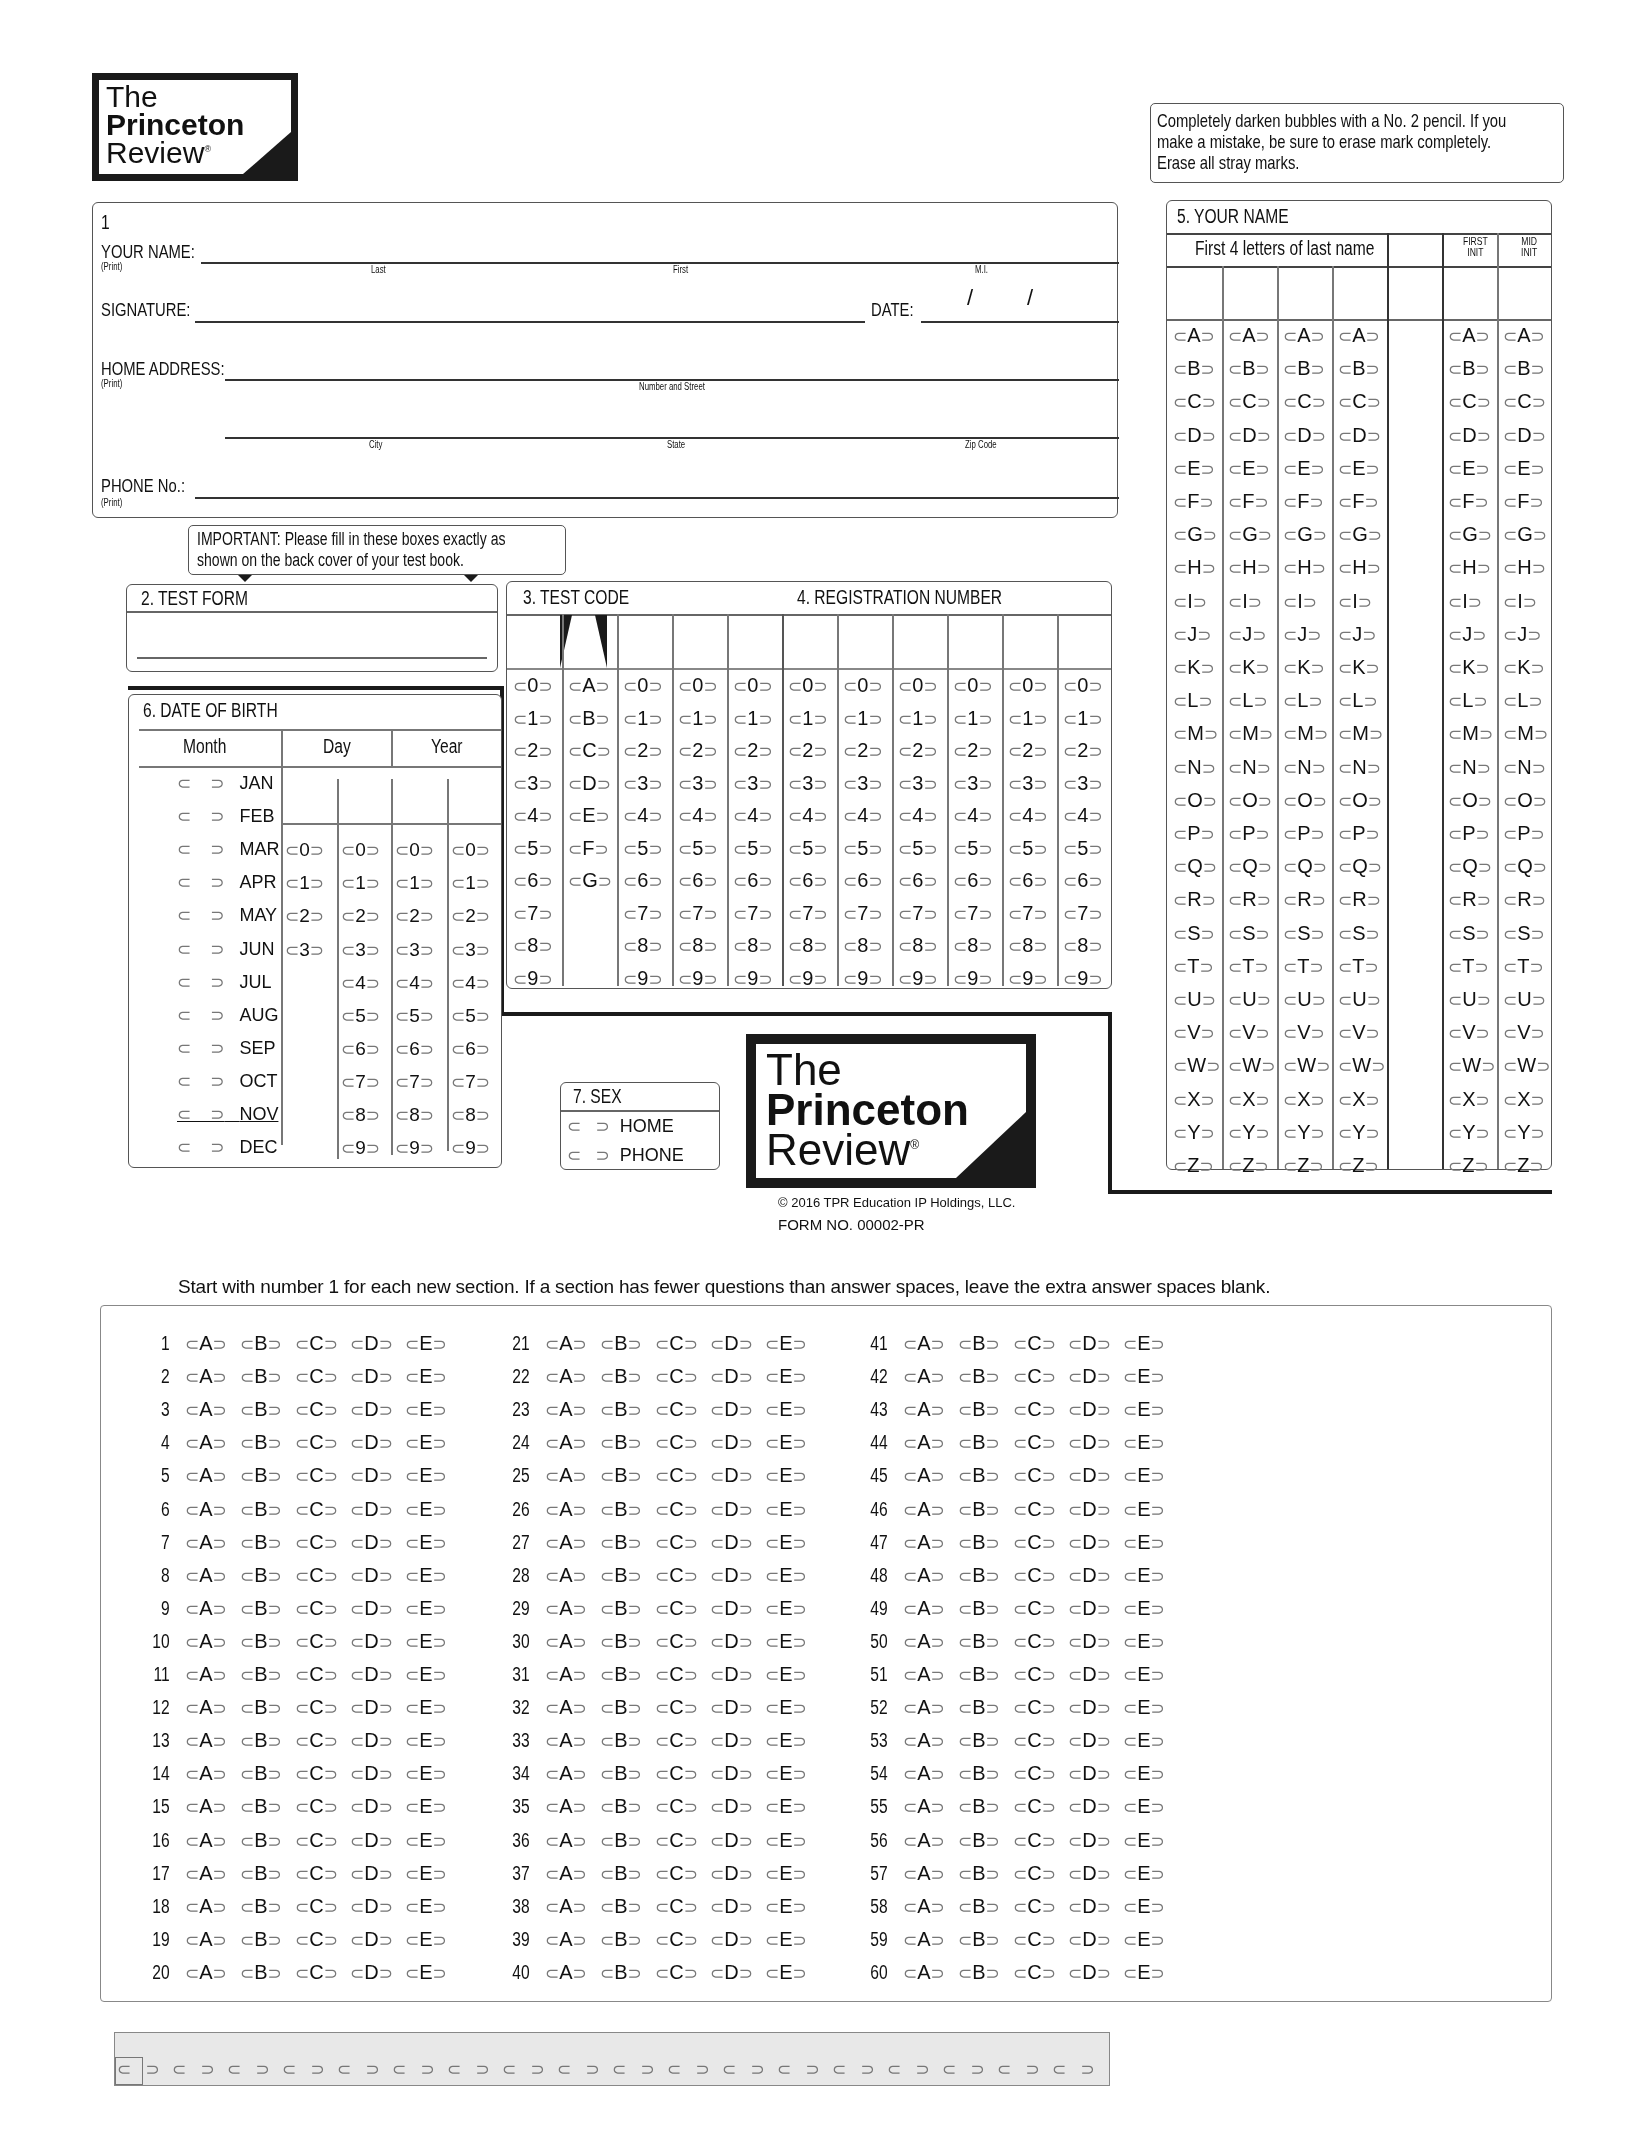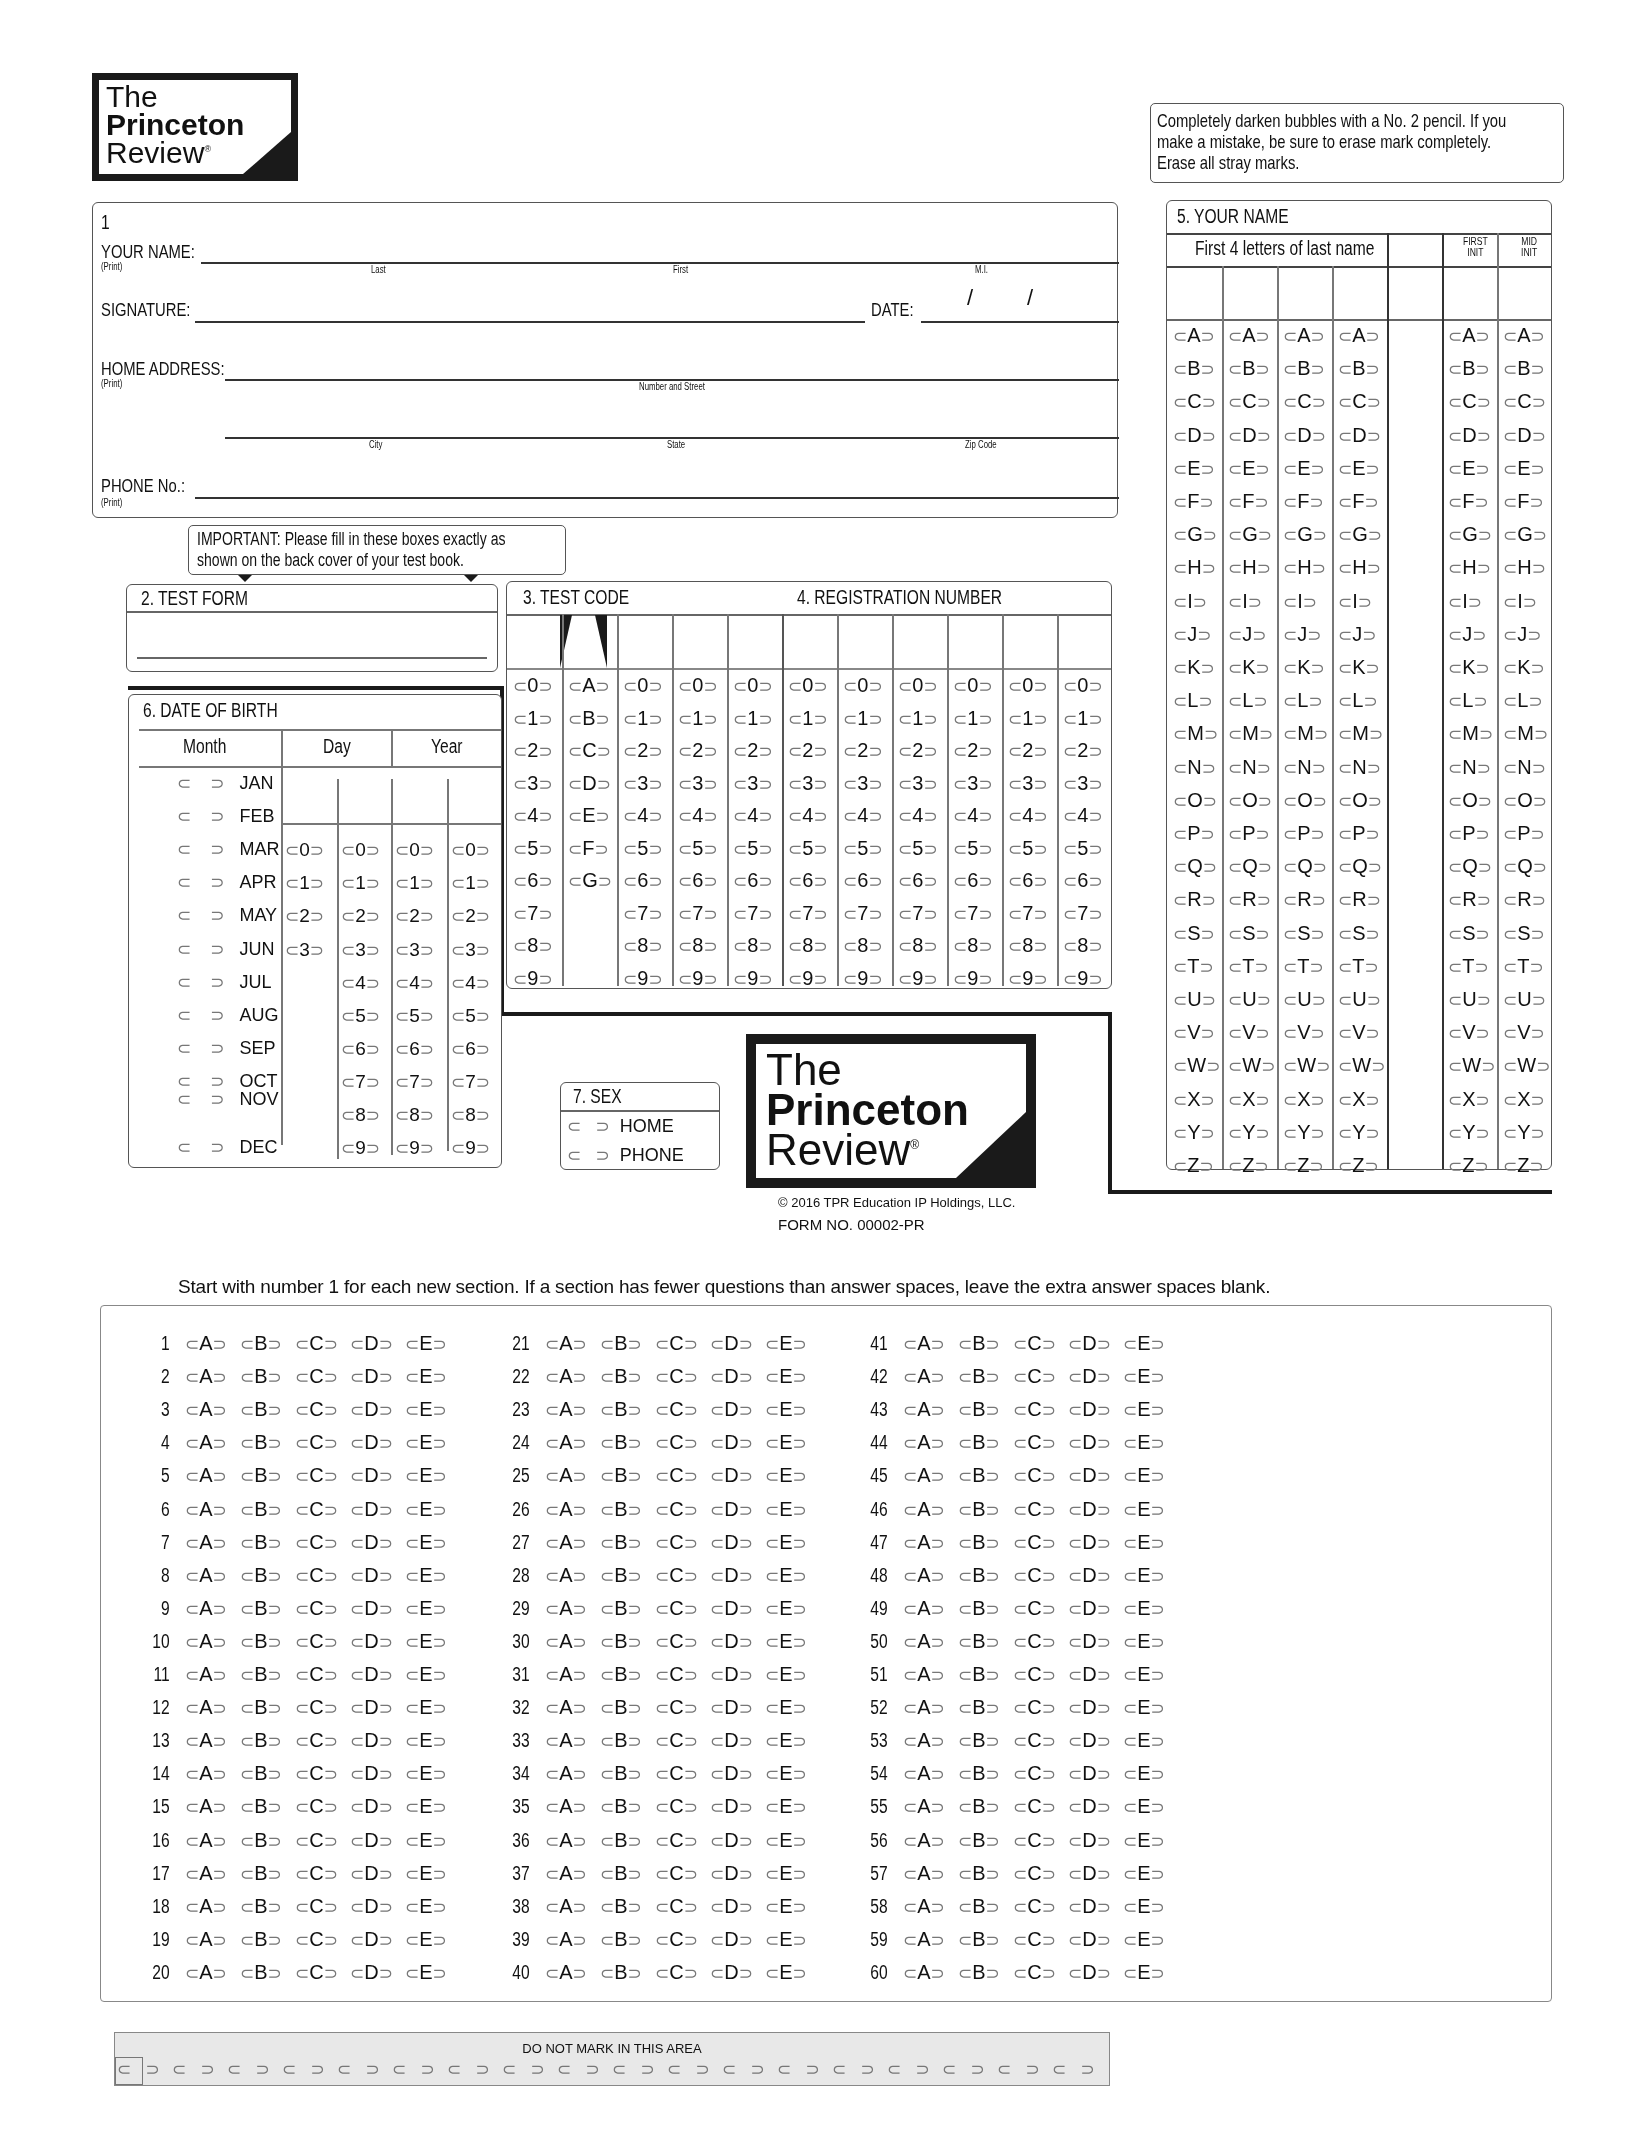--- a/index.html
+++ b/index.html
@@ -241,21 +241,21 @@
       <div class="abs bub" style="left: 48px; top: 6px; font-size: 18px;"><span class="br">⊂&nbsp;&nbsp;&nbsp;&nbsp;⊃</span>&nbsp;&nbsp;&nbsp;<span>JAN</span></div>
       <div class="abs bub" style="left: 48px; top: 39.1px; font-size: 18px;"><span class="br">⊂&nbsp;&nbsp;&nbsp;&nbsp;⊃</span>&nbsp;&nbsp;&nbsp;<span>FEB</span></div>
       <div class="abs bub" style="left: 48px; top: 72.2px; font-size: 18px;"><span class="br">⊂&nbsp;&nbsp;&nbsp;&nbsp;⊃</span>&nbsp;&nbsp;&nbsp;<span>MAR</span></div>
       <div class="abs bub" style="left: 48px; top: 105.3px; font-size: 18px;"><span class="br">⊂&nbsp;&nbsp;&nbsp;&nbsp;⊃</span>&nbsp;&nbsp;&nbsp;<span>APR</span></div>
       <div class="abs bub" style="left: 48px; top: 138.4px; font-size: 18px;"><span class="br">⊂&nbsp;&nbsp;&nbsp;&nbsp;⊃</span>&nbsp;&nbsp;&nbsp;<span>MAY</span></div>
       <div class="abs bub" style="left: 48px; top: 171.5px; font-size: 18px;"><span class="br">⊂&nbsp;&nbsp;&nbsp;&nbsp;⊃</span>&nbsp;&nbsp;&nbsp;<span>JUN</span></div>
       <div class="abs bub" style="left: 48px; top: 204.6px; font-size: 18px; text-align: center;"><span class="br">⊂&nbsp;&nbsp;&nbsp;&nbsp;⊃</span>&nbsp;&nbsp;&nbsp;<span>JUL</span></div>
       <div class="abs bub" style="left: 48px; top: 237.7px; font-size: 18px;"><span class="br">⊂&nbsp;&nbsp;&nbsp;&nbsp;⊃</span>&nbsp;&nbsp;&nbsp;<span>AUG</span></div>
       <div class="abs bub" style="left: 48px; top: 270.8px; font-size: 18px;"><span class="br">⊂&nbsp;&nbsp;&nbsp;&nbsp;⊃</span>&nbsp;&nbsp;&nbsp;<span>SEP</span></div>
       <div class="abs bub" style="left: 48px; top: 303.9px; font-size: 18px;"><span class="br">⊂&nbsp;&nbsp;&nbsp;&nbsp;⊃</span>&nbsp;&nbsp;&nbsp;<span>OCT</span></div>
-      <div class="abs bub" style="left: 48px; top: 322px; font-size: 18px;"><span class="br">⊂&nbsp;&nbsp;&nbsp;&nbsp;⊃</span>&nbsp;&nbsp;&nbsp;<span>NOV</span></div>
+      <div class="abs bub" style="left: 48px; top: 337px; font-size: 18px; text-decoration: underline;"><span class="br">⊂&nbsp;&nbsp;&nbsp;&nbsp;⊃</span>&nbsp;&nbsp;&nbsp;<span>NOV</span></div>
       <div class="abs bub" style="left: 48px; top: 370.1px; font-size: 18px;"><span class="br">⊂&nbsp;&nbsp;&nbsp;&nbsp;⊃</span>&nbsp;&nbsp;&nbsp;<span>DEC</span></div>
       <div class="abs bub" style="left: 156px; top: 72.2px; font-size: 19px;"><span class="br">⊂</span><span class="lbl">0</span><span class="br">⊃</span></div>
       <div class="abs bub" style="left: 156px; top: 105.3px; font-size: 19px;"><span class="br">⊂</span><span class="lbl">1</span><span class="br">⊃</span></div>
       <div class="abs bub" style="left: 156px; top: 138.4px; font-size: 19px;"><span class="br">⊂</span><span class="lbl">2</span><span class="br">⊃</span></div>
       <div class="abs bub" style="left: 156px; top: 171.5px; font-size: 19px;"><span class="br">⊂</span><span class="lbl">3</span><span class="br">⊃</span></div>
       <div class="abs bub" style="left: 212px; top: 72.2px; font-size: 19px;"><span class="br">⊂</span><span class="lbl">0</span><span class="br">⊃</span></div>
       <div class="abs bub" style="left: 212px; top: 105.3px; font-size: 19px;"><span class="br">⊂</span><span class="lbl">1</span><span class="br">⊃</span></div>
       <div class="abs bub" style="left: 212px; top: 138.4px; font-size: 19px;"><span class="br">⊂</span><span class="lbl">2</span><span class="br">⊃</span></div>
       <div class="abs bub" style="left: 212px; top: 171.5px; font-size: 19px;"><span class="br">⊂</span><span class="lbl">3</span><span class="br">⊃</span></div>
       <div class="abs bub" style="left: 212px; top: 204.6px; font-size: 19px;"><span class="br">⊂</span><span class="lbl">4</span><span class="br">⊃</span></div>
@@ -960,21 +960,20 @@
         <div class="abs bub" style="left: 34px; top: 0px; font-size: 20px;"><span class="br">⊂</span><span class="lbl">A</span><span class="br">⊃</span></div>
         <div class="abs bub" style="left: 89px; top: 0px; font-size: 20px;"><span class="br">⊂</span><span class="lbl">B</span><span class="br">⊃</span></div>
         <div class="abs bub" style="left: 144px; top: 0px; font-size: 20px;"><span class="br">⊂</span><span class="lbl">C</span><span class="br">⊃</span></div>
         <div class="abs bub" style="left: 199px; top: 0px; font-size: 20px;"><span class="br">⊂</span><span class="lbl">D</span><span class="br">⊃</span></div>
         <div class="abs bub" style="left: 254px; top: 0px; font-size: 20px;"><span class="br">⊂</span><span class="lbl">E</span><span class="br">⊃</span></div>
       </div>
     </div>
 </div>
 
 <div class="abs" style="left:114px;top:2032px;width:996px;height:54px;background:#e8e8e8;border:1px solid #888;">
-  <div class="abs" style="left:0;right:0;top:8px;text-align:center;font-size:13px;">DO NOT MARK IN THIS AREA</div>
   <div class="abs" style="left:0;top:24px;width:28px;height:28px;border:1px solid #777;"></div>
   <div id="dnm-row" class="abs" style="left:2px;top:26px;width:990px;height:24px;">
       <div class="abs bub" style="left: 0px; top: 0px; font-size: 16px;"><span class="br">⊂&nbsp;&nbsp;&nbsp;⊃</span></div>
       <div class="abs bub" style="left: 55px; top: 0px; font-size: 16px;"><span class="br">⊂&nbsp;&nbsp;&nbsp;⊃</span></div>
       <div class="abs bub" style="left: 110px; top: 0px; font-size: 16px;"><span class="br">⊂&nbsp;&nbsp;&nbsp;⊃</span></div>
       <div class="abs bub" style="left: 165px; top: 0px; font-size: 16px;"><span class="br">⊂&nbsp;&nbsp;&nbsp;⊃</span></div>
       <div class="abs bub" style="left: 220px; top: 0px; font-size: 16px;"><span class="br">⊂&nbsp;&nbsp;&nbsp;⊃</span></div>
       <div class="abs bub" style="left: 275px; top: 0px; font-size: 16px;"><span class="br">⊂&nbsp;&nbsp;&nbsp;⊃</span></div>
       <div class="abs bub" style="left: 330px; top: 0px; font-size: 16px;"><span class="br">⊂&nbsp;&nbsp;&nbsp;⊃</span></div>
       <div class="abs bub" style="left: 385px; top: 0px; font-size: 16px;"><span class="br">⊂&nbsp;&nbsp;&nbsp;⊃</span></div>

